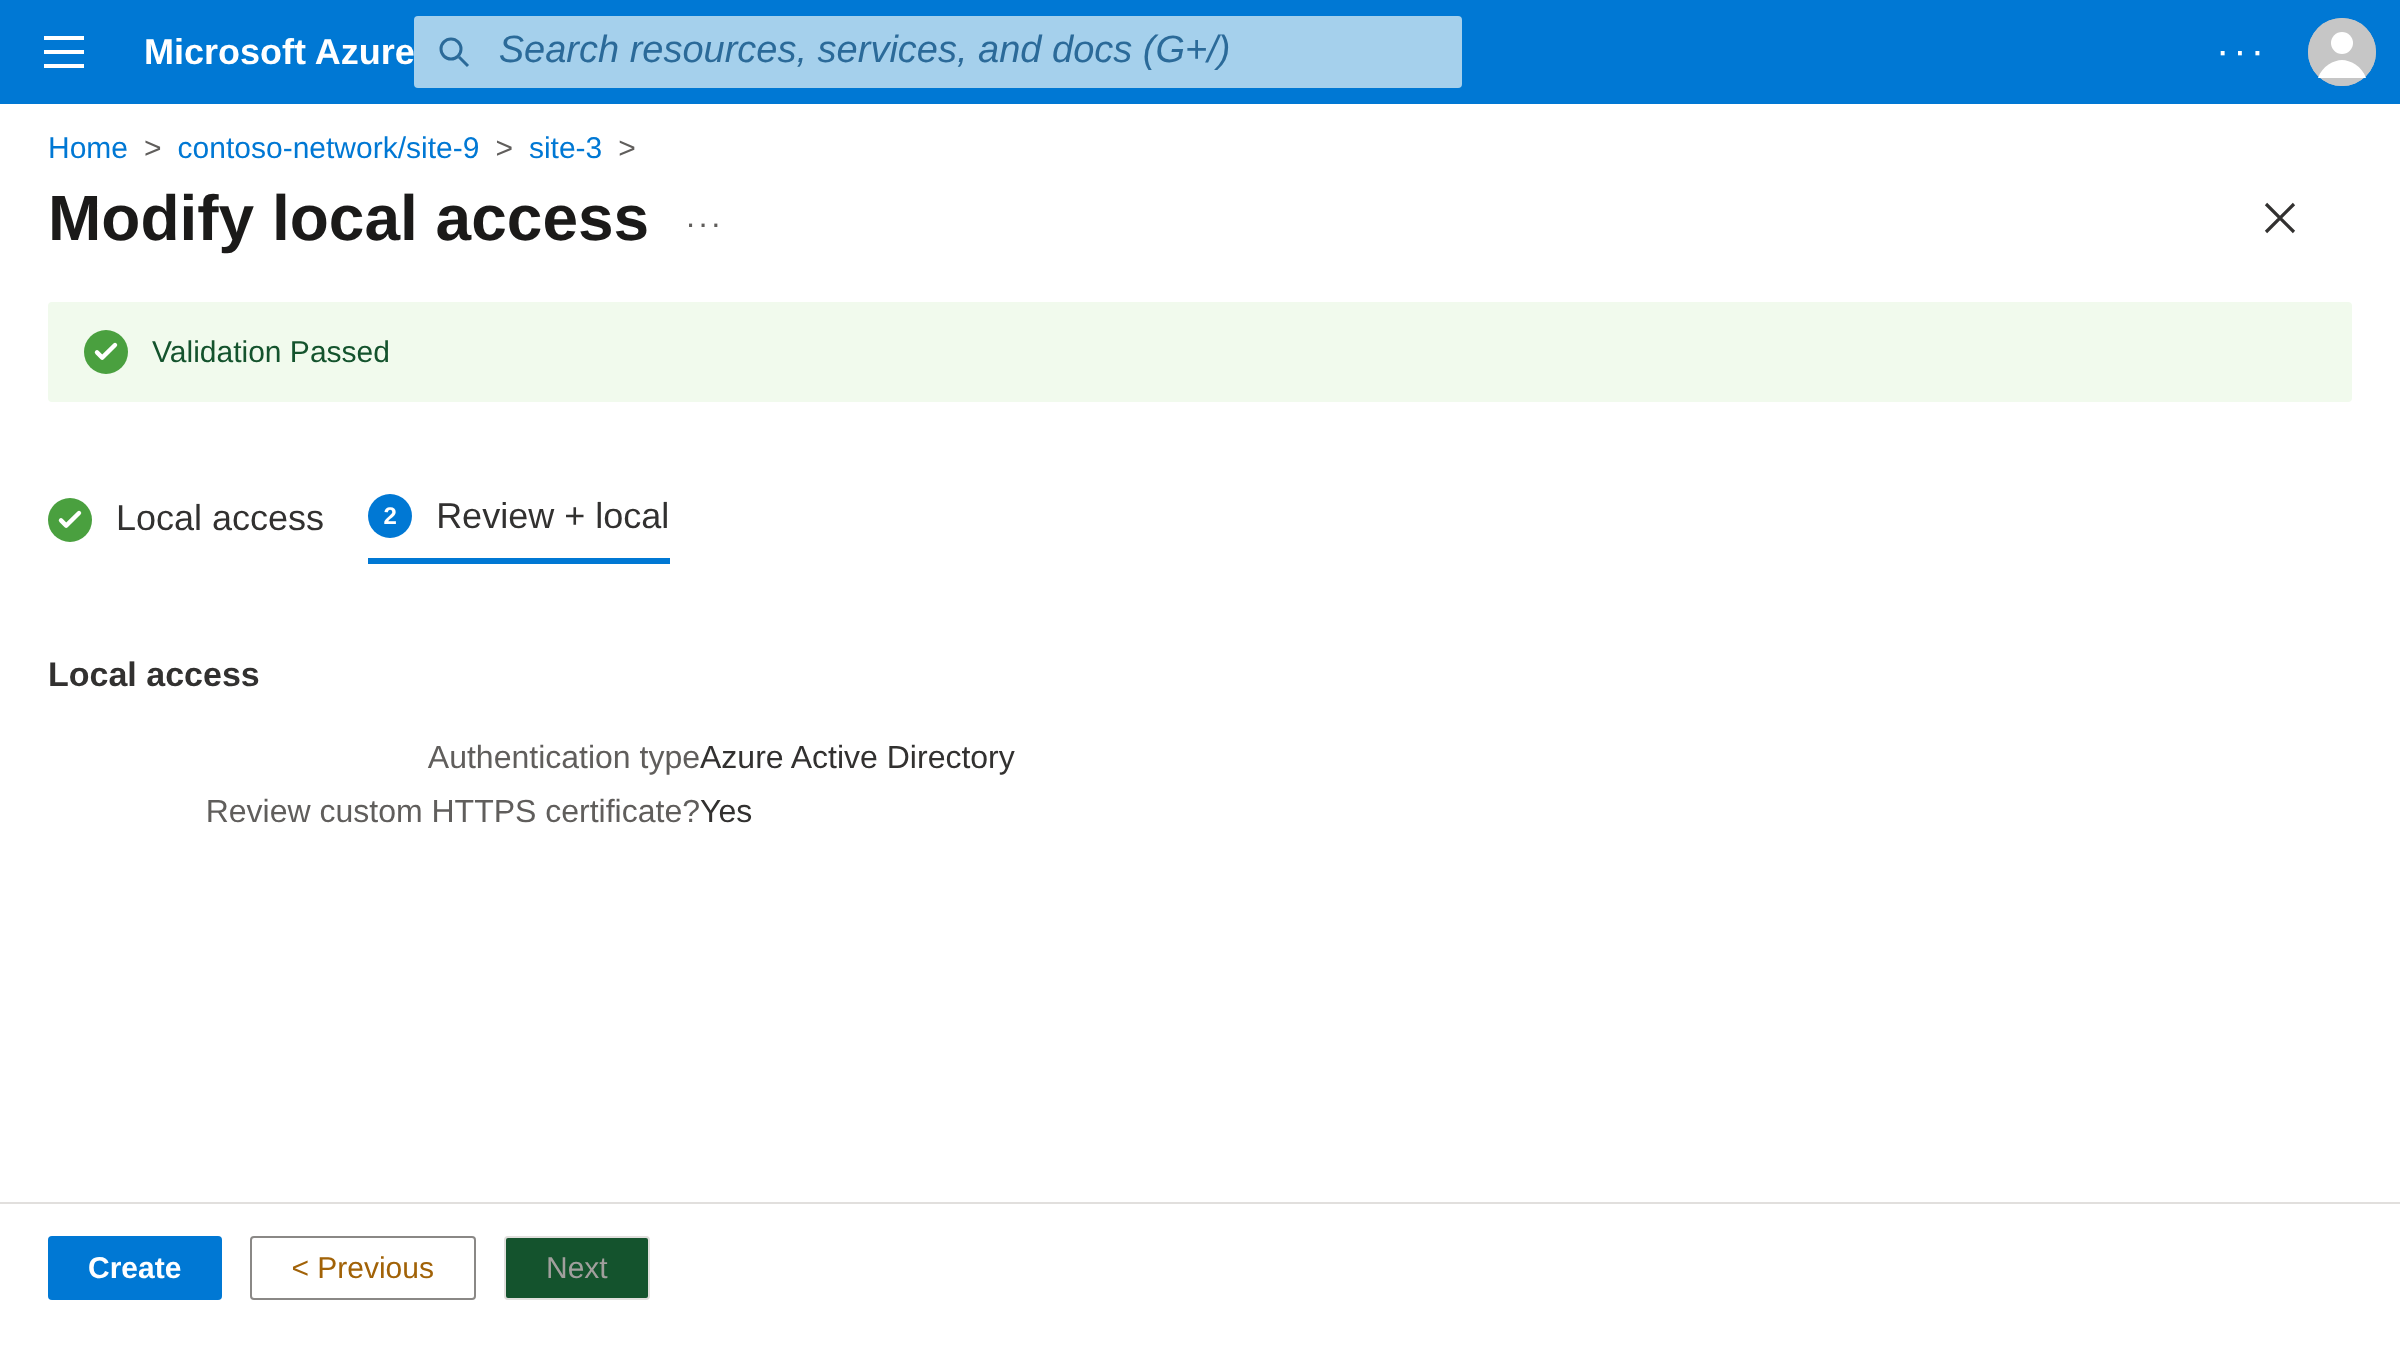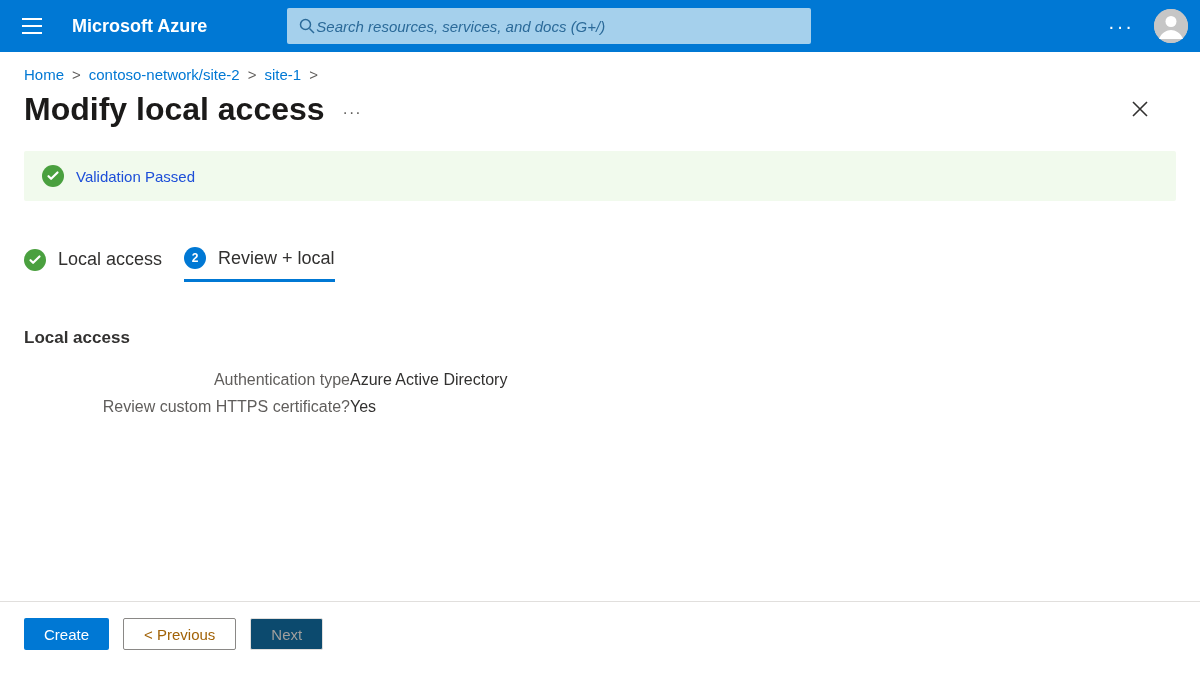--- a/index.html
+++ b/index.html
@@ -1,24 +1,24 @@
 <!DOCTYPE html>
 <html><head>
   <meta charset="utf-8">
   <style>
     * { margin: 0; padding: 0; box-sizing: border-box; font-family: 'Segoe UI', -apple-system, sans-serif; }
     body { width: 1200px; height: 680px; overflow: hidden; background: #fff; color: #323130; }
 
     .header { height: 52px; background: #0078d4; display: flex; align-items: center; padding: 0 12px; }
     .hamburger { width: 40px; height: 40px; display: flex; align-items: center; justify-content: center; cursor: pointer; }
     .hamburger svg { width: 20px; height: 16px; }
-    .brand { color: #fff; font-size: 18px; font-weight: 600; margin-left: 20px; margin-right: 80px; }
+    .brand { color: #fff; font-size: 18px; font-weight: 600; margin-left: 20px; }
     .search-box { flex: 0 0 524px; height: 36px; background: #a5d0ec; border-radius: 2px; display: flex; align-items: center; padding: 0 12px; }
     .search-box svg { width: 16px; height: 16px; flex-shrink: 0; }
-    .search-box input { border: none; background: transparent; outline: none; flex: 1; margin-left: 1px; font-size: 15px; color: #0f172a; font-style: italic; }
+    .search-box input { border: none; background: transparent; outline: none; flex: 1; margin-left: 14px; font-size: 19px; color: #0f172a; font-style: italic; }
     .search-box input::placeholder { color: #2b6a99; font-style: italic; }
     .header-spacer { flex: 1; }
     .header-more { color: #fff; font-size: 20px; letter-spacing: 2px; margin-right: 16px; cursor: pointer; width: 34px; text-align:center;}
     .avatar { width: 34px; height: 34px; border-radius: 50%; background: #c6c6c6; display: flex; align-items: center; justify-content: center; cursor:pointer; }
     .avatar svg { width: 34px; height: 34px; }
 
     .breadcrumb { padding: 14px 12px 4px 24px; font-size: 15px; display: flex; align-items: center; gap: 8px; }
     .breadcrumb a { color: #0078d4; text-decoration: none; cursor: pointer; }
     .breadcrumb .sep { color: #605e5c; }
 
@@ -27,39 +27,39 @@
     .page-title { font-size: 32px; font-weight: 600; color: #1b1a19; }
     .title-more { color: #605e5c; font-size: 16px; letter-spacing: 1px; cursor:pointer; position:relative; top:4px;}
     .close-btn { width: 40px; height: 40px; display:flex; align-items:center; justify-content:center; cursor:pointer; border-radius:2px; margin-right: 12px;}
     .close-btn svg { width: 18px; height: 18px; }
 
     .content { padding: 0 24px; }
 
     .banner { background: #f1faed; border-radius: 2px; padding: 14px 18px; display: flex; align-items: center; gap: 12px; }
     .check-circle { width: 22px; height: 22px; border-radius: 50%; background: #4aa03f; display:flex; align-items:center; justify-content:center; flex-shrink:0; }
     .check-circle svg { width:14px; height:14px; }
-    .banner-text { font-size: 15px; color: #1d4ed8; }
+    .banner-text { font-size: 15px; color: #14532d; }
 
     .steps { display: flex; align-items: center; gap: 22px; margin-top: 46px; }
     .step { display: flex; align-items: center; gap: 12px; padding-bottom: 10px; cursor:pointer; }
     .step.active { border-bottom: 3px solid #0078d4; }
     .step-label { font-size: 18px; color: #323130; }
     .step-num { width: 22px; height: 22px; border-radius: 50%; background: #0078d4; color:#fff; display:flex; align-items:center; justify-content:center; font-size:12px; font-weight:600; }
 
     .section-heading { font-size: 17px; font-weight: 700; margin-top: 46px; margin-bottom: 18px; }
 
     .row { display:flex; font-size: 16px; line-height: 1.7; }
     .row .label { width: 326px; color: #605e5c; text-align: right; }
     .row .value { color: #323130; }
 
     .footer { position:absolute; left:0; right:0; bottom:0; padding: 16px 24px 30px; border-top: 1px solid #e1dfdd; display:flex; gap: 14px; background:#fff;}
     .btn { height: 32px; padding: 0 20px; font-size: 15px; border-radius: 2px; cursor:pointer; display:inline-flex; align-items:center; justify-content:center; }
-    .btn-primary { background:#0078d4; color:#fff; border:none; font-weight:400; }
+    .btn-primary { background:#0078d4; color:#fff; border:none; font-weight:700; }
     .btn-secondary { background:#fff; color:#a16207; border:1px solid #8a8886; }
-    .btn-disabled { background:#0c4a6e; color:#a19f9d; border:1px solid #e1dfdd; cursor:default; }
+    .btn-disabled { background:#14532d; color:#a19f9d; border:1px solid #e1dfdd; cursor:default; }
   </style>
 </head>
 <body>
 
 <div class="header">
   <div class="hamburger">
     <svg viewBox="0 0 20 16">
         <path d="M0 1h20M0 8h20M0 15h20" stroke="#fff" stroke-width="2"></path>
       </svg>
   </div>
@@ -78,23 +78,23 @@
         <circle cx="17" cy="17" r="17" fill="#c6c6c6"></circle>
         <circle cx="17" cy="12.5" r="5.5" fill="#fff"></circle>
         <path d="M5 30c2-6 8-9 12-9s10 3 12 9" fill="#fff"></path>
       </svg>
   </div>
 </div>
 
 <div class="breadcrumb">
   <a>Home</a>
   <span class="sep">&gt;</span>
-  <a>contoso-network/site-2</a>
+  <a>contoso-network/site-9</a>
   <span class="sep">&gt;</span>
-  <a>site-1</a>
+  <a>site-3</a>
   <span class="sep">&gt;</span>
 </div>
 
 <div class="title-row">
   <div class="title-left">
     <h1 class="page-title">Modify local access</h1>
     <span class="title-more">···</span>
   </div>
   <div class="close-btn">
     <svg viewBox="0 0 18 18">

